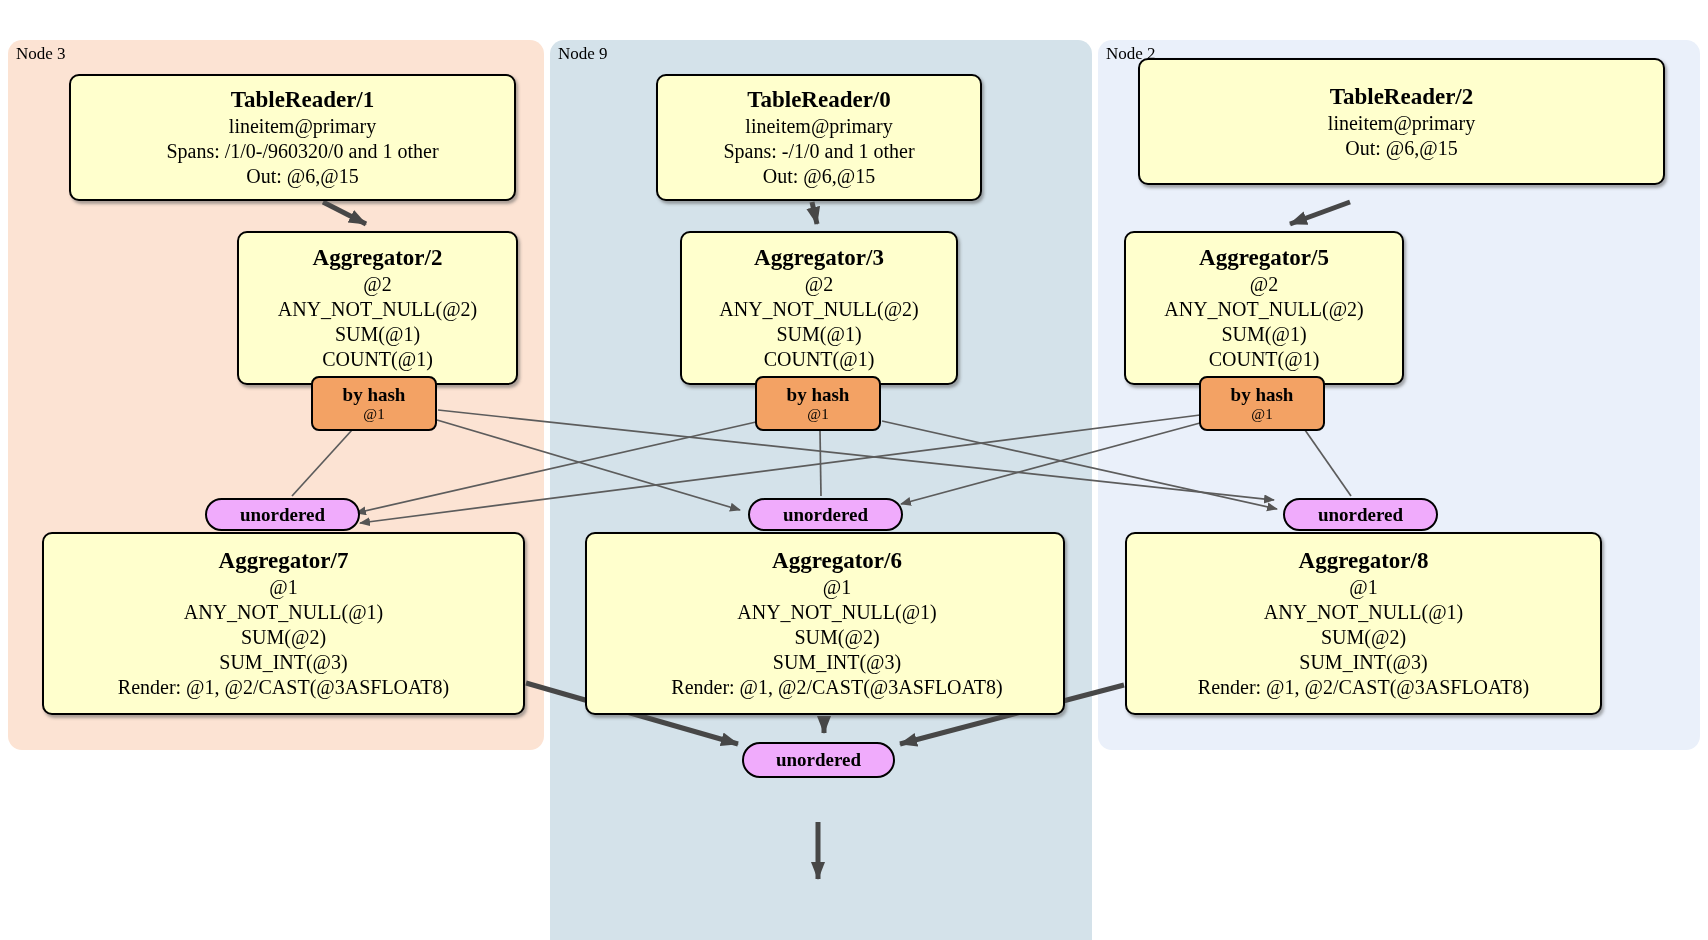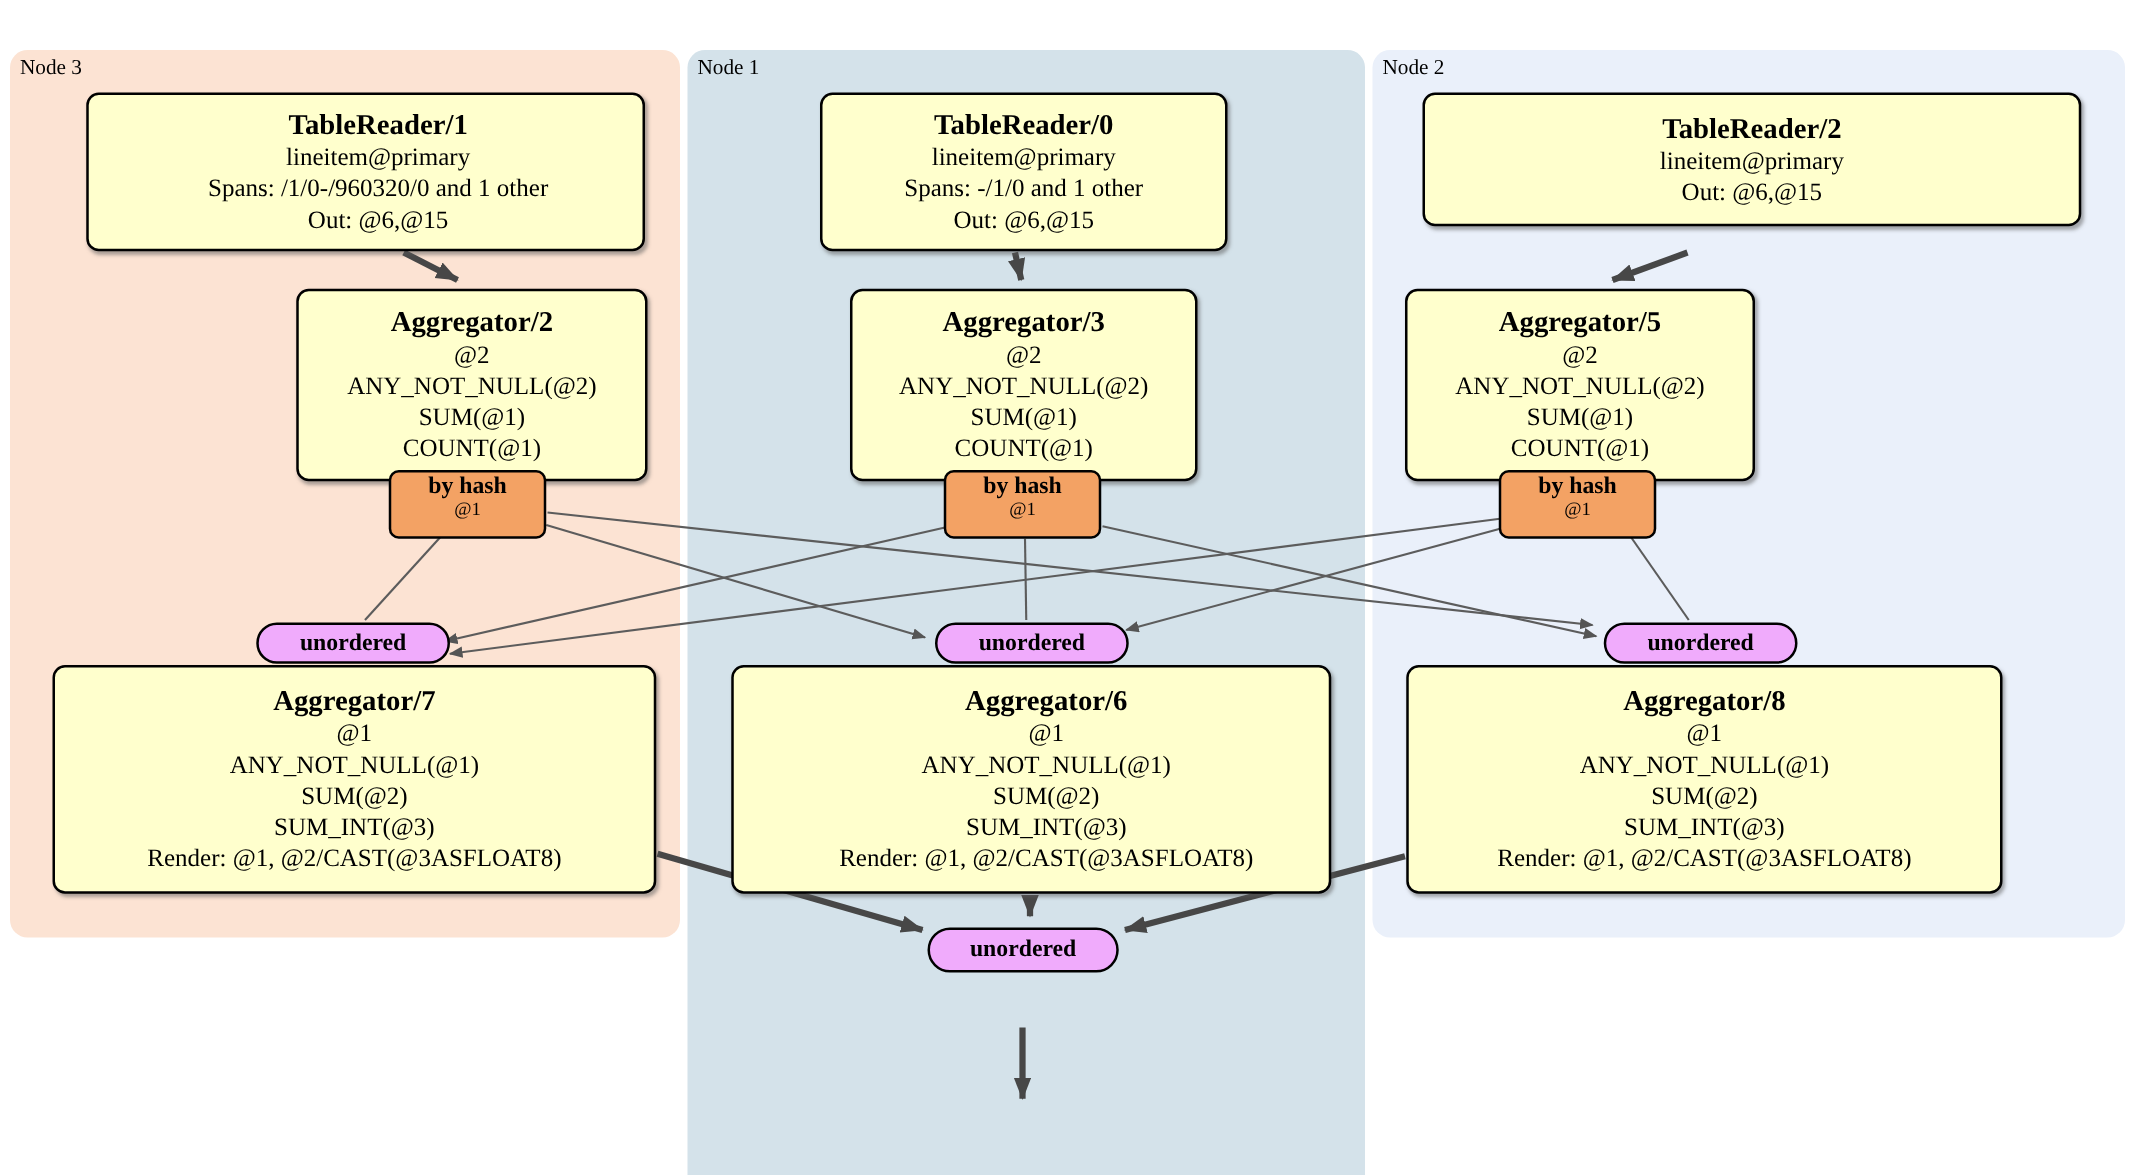--- a/index.html
+++ b/index.html
@@ -20,36 +20,36 @@
     position:absolute; background:#ffffcd; border:2px solid #000; border-radius:10px;
     box-shadow:2px 2.5px 3px rgba(90,90,90,.5);
     display:flex; flex-direction:column; justify-content:center; align-items:center;
     text-align:center; white-space:nowrap; z-index:3; box-sizing:border-box;
   }
   .pbox .title { font-weight:bold; font-size:23px; line-height:28px; }
   .pbox .line  { font-size:20px; line-height:25px; }
 
   .router {
     position:absolute; background:#f3a264; border:2px solid #000; border-radius:8px;
-    display:flex; flex-direction:column; justify-content:flex-start; align-items:center;
+    display:flex; flex-direction:column; justify-content:center; align-items:center;
     z-index:4; box-sizing:border-box; white-space:nowrap;
   }
   .router .rlabel  { font-weight:bold; font-size:19px; line-height:22px; }
   .router .rdetail { font-size:15px; line-height:17px; }
 
   .sync {
     position:absolute; background:#f0abfc; border:2px solid #000; border-radius:18px;
     display:flex; justify-content:center; align-items:center;
     font-weight:bold; font-size:19px; z-index:4; box-sizing:border-box; white-space:nowrap;
   }
 
   
   #tr1  { left:69px;   top:42px;  width:447px; height:127px;padding-left:20px; }
   #tr0  { left:656px;  top:42px;  width:326px; height:127px; }
-  #tr2  { left:1138px; top:42px;  width:527px; height:107px; }
+  #tr2  { left:1138px; top:26px;  width:527px; height:127px; }
   #agg4 { left:237px;  top:199px; width:281px; height:154px; }
   #agg3 { left:680px;  top:199px; width:278px; height:154px; }
   #agg5 { left:1124px; top:199px; width:280px; height:154px; }
   #rt3  { left:311px;  top:344px; width:126px; height:55px; }
   #rt1  { left:755px;  top:344px; width:126px; height:55px; }
   #rt2  { left:1199px; top:344px; width:126px; height:55px; }
   #s7   { left:205px;  top:466px; width:155px; height:33px; }
   #s6   { left:748px;  top:466px; width:155px; height:33px; }
   #s8   { left:1283px; top:466px; width:155px; height:33px; }
   #agg7 { left:42px;   top:500px; width:483px; height:183px; }
@@ -66,21 +66,21 @@
 </head>
 <body>
 
 <div class="canvas">
 
   <div class="region node3"></div>
   <div class="region node1"></div>
   <div class="region node2"></div>
 
   <div id="lbl3" class="region-label">Node 3</div>
-  <div id="lbl1" class="region-label">Node 1</div>
+  <div id="lbl1" class="region-label">Node 9</div>
   <div id="lbl2" class="region-label">Node 2</div>
 
   <svg class="edges" width="1708" height="940">
     <defs>
       <marker id="mthick" markerUnits="userSpaceOnUse" markerWidth="20" markerHeight="16" refX="17" refY="7" orient="auto">
         <path d="M0,0 L18,7 L0,14 z" fill="#474747"></path>
       </marker>
       <marker id="mthin" markerUnits="userSpaceOnUse" markerWidth="13" markerHeight="11" refX="10" refY="4.5" orient="auto">
         <path d="M0,0 L11,4.5 L0,9 z" fill="#555555"></path>
       </marker>

